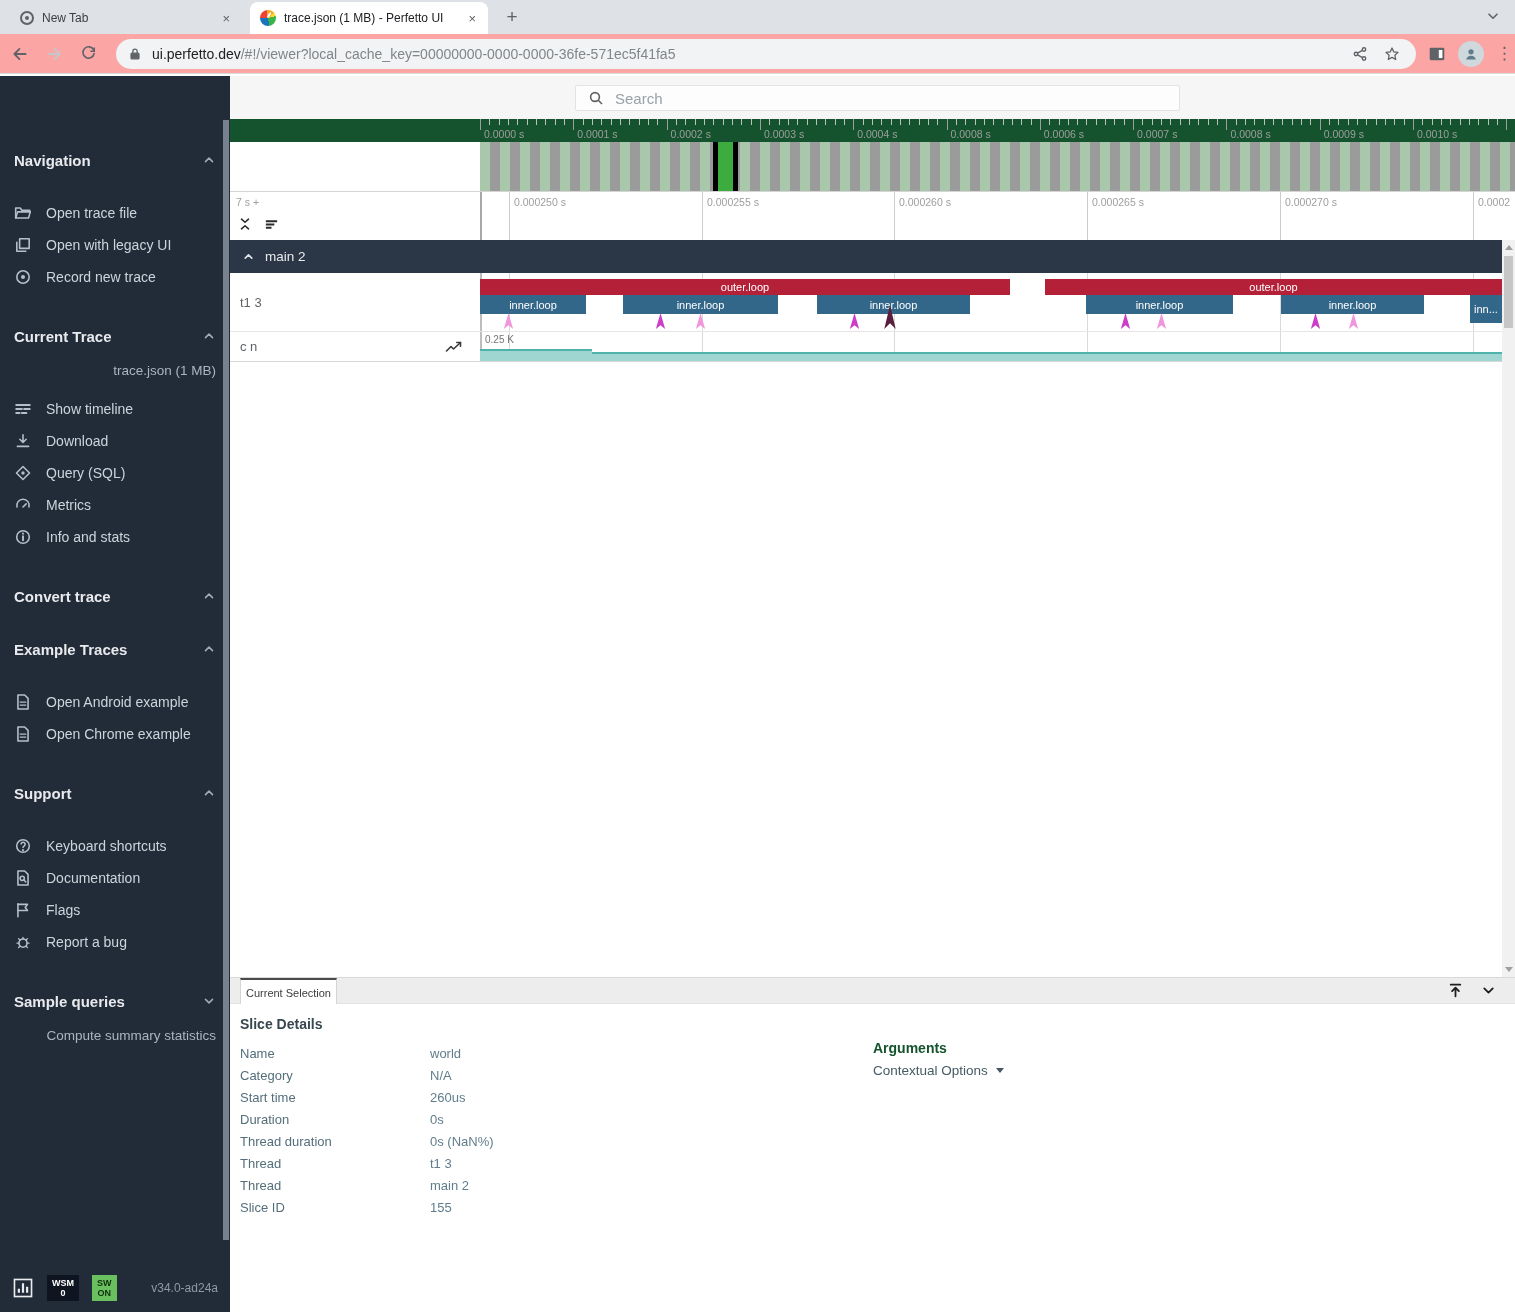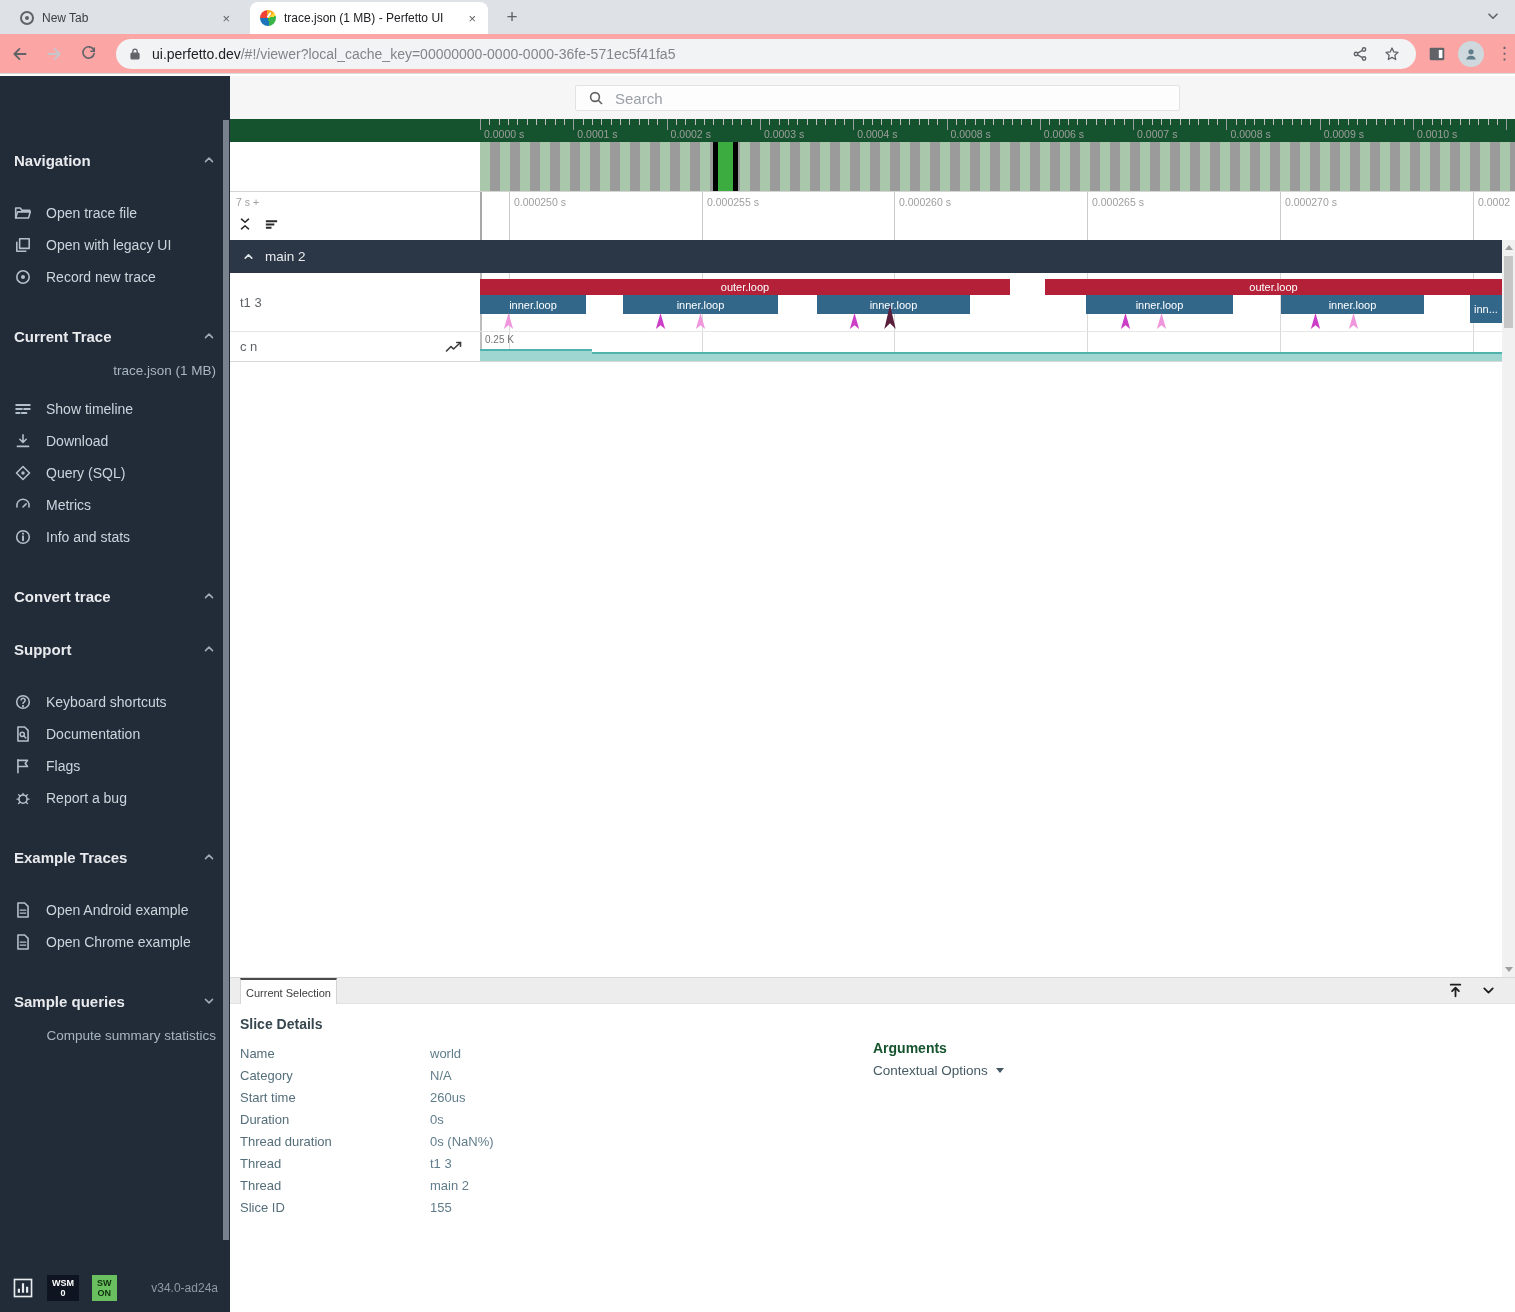--- a/index.html
+++ b/index.html
@@ -307,20 +307,50 @@
             <span>Convert trace</span>
             <span class="chev">
               <svg width="14" height="14" viewBox="0 0 16 16" fill="none" stroke="currentColor" stroke-width="1.4" stroke-linecap="round" stroke-linejoin="round">
                 <path d="M4 9.8l4-4 4 4" stroke-width="1.8"></path>
               </svg>
             </span>
           </div>
         </div>
         <div class="sb-section">
           <div class="sb-sec-head">
+            <span>Example Traces</span>
+            <span class="chev">
+              <svg width="14" height="14" viewBox="0 0 16 16" fill="none" stroke="currentColor" stroke-width="1.4" stroke-linecap="round" stroke-linejoin="round">
+                <path d="M4 9.8l4-4 4 4" stroke-width="1.8"></path>
+              </svg>
+            </span>
+          </div>
+          <div class="sb-items">
+            <div class="sb-item">
+              <span class="ic">
+                <svg width="18" height="18" viewBox="0 0 16 16" fill="none" stroke="currentColor" stroke-width="1.4" stroke-linecap="round" stroke-linejoin="round">
+                  <path d="M3.5 1.8h6l3 3v9.4h-9z"></path>
+                  <path d="M5.5 8.2h5M5.5 10.7h5" stroke-width="1.1"></path>
+                </svg>
+              </span>
+              <span>Open Android example</span>
+            </div>
+            <div class="sb-item">
+              <span class="ic">
+                <svg width="18" height="18" viewBox="0 0 16 16" fill="none" stroke="currentColor" stroke-width="1.4" stroke-linecap="round" stroke-linejoin="round">
+                  <path d="M3.5 1.8h6l3 3v9.4h-9z"></path>
+                  <path d="M5.5 8.2h5M5.5 10.7h5" stroke-width="1.1"></path>
+                </svg>
+              </span>
+              <span>Open Chrome example</span>
+            </div>
+          </div>
+        </div>
+        <div class="sb-section">
+          <div class="sb-sec-head">
             <span>Support</span>
             <span class="chev">
               <svg width="14" height="14" viewBox="0 0 16 16" fill="none" stroke="currentColor" stroke-width="1.4" stroke-linecap="round" stroke-linejoin="round">
                 <path d="M4 9.8l4-4 4 4" stroke-width="1.8"></path>
               </svg>
             </span>
           </div>
           <div class="sb-items">
             <div class="sb-item">
               <span class="ic">
@@ -352,50 +382,20 @@
               <span>Flags</span>
             </div>
             <div class="sb-item">
               <span class="ic">
                 <svg width="18" height="18" viewBox="0 0 16 16" fill="none" stroke="currentColor" stroke-width="1.4" stroke-linecap="round" stroke-linejoin="round">
                   <circle cx="8" cy="9" r="3.6"></circle>
                   <path d="M8 5.4V3.9M4.4 9H2.7M13.3 9h-1.7M5.5 6.5L4 5M10.5 6.5L12 5M5.5 11.5L4 13M10.5 11.5L12 13" stroke-width="1.2"></path>
                 </svg>
               </span>
               <span>Report a bug</span>
-            </div>
-          </div>
-        </div>
-        <div class="sb-section">
-          <div class="sb-sec-head">
-            <span>Example Traces</span>
-            <span class="chev">
-              <svg width="14" height="14" viewBox="0 0 16 16" fill="none" stroke="currentColor" stroke-width="1.4" stroke-linecap="round" stroke-linejoin="round">
-                <path d="M4 9.8l4-4 4 4" stroke-width="1.8"></path>
-              </svg>
-            </span>
-          </div>
-          <div class="sb-items">
-            <div class="sb-item">
-              <span class="ic">
-                <svg width="18" height="18" viewBox="0 0 16 16" fill="none" stroke="currentColor" stroke-width="1.4" stroke-linecap="round" stroke-linejoin="round">
-                  <path d="M3.5 1.8h6l3 3v9.4h-9z"></path>
-                  <path d="M5.5 8.2h5M5.5 10.7h5" stroke-width="1.1"></path>
-                </svg>
-              </span>
-              <span>Open Android example</span>
-            </div>
-            <div class="sb-item">
-              <span class="ic">
-                <svg width="18" height="18" viewBox="0 0 16 16" fill="none" stroke="currentColor" stroke-width="1.4" stroke-linecap="round" stroke-linejoin="round">
-                  <path d="M3.5 1.8h6l3 3v9.4h-9z"></path>
-                  <path d="M5.5 8.2h5M5.5 10.7h5" stroke-width="1.1"></path>
-                </svg>
-              </span>
-              <span>Open Chrome example</span>
             </div>
           </div>
         </div>
         <div class="sb-section">
           <div class="sb-sec-head">
             <span>Sample queries</span>
             <span class="chev">
               <svg width="14" height="14" viewBox="0 0 16 16" fill="none" stroke="currentColor" stroke-width="1.4" stroke-linecap="round" stroke-linejoin="round">
                 <path d="M4 6.2l4 4 4-4" stroke-width="1.8"></path>
               </svg>

